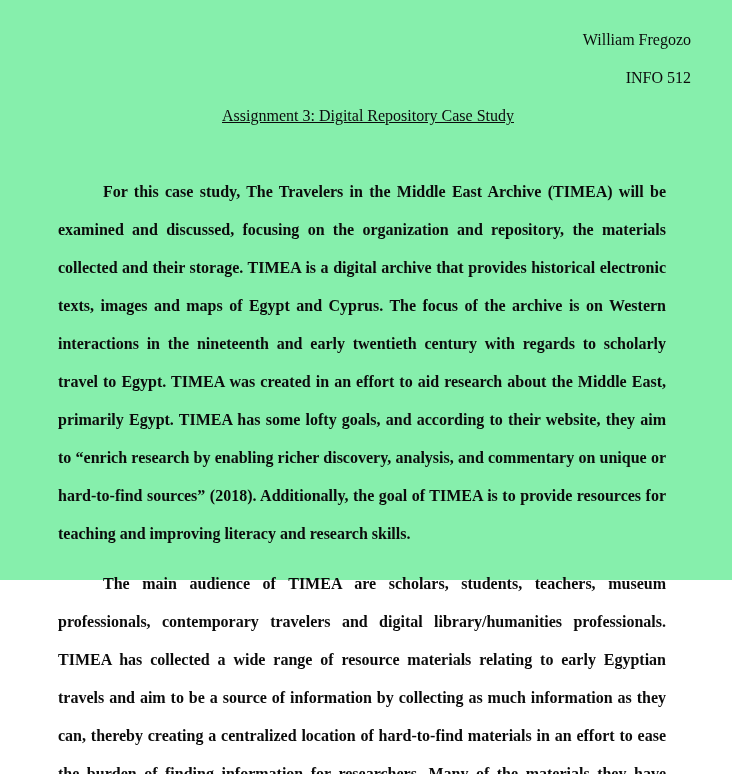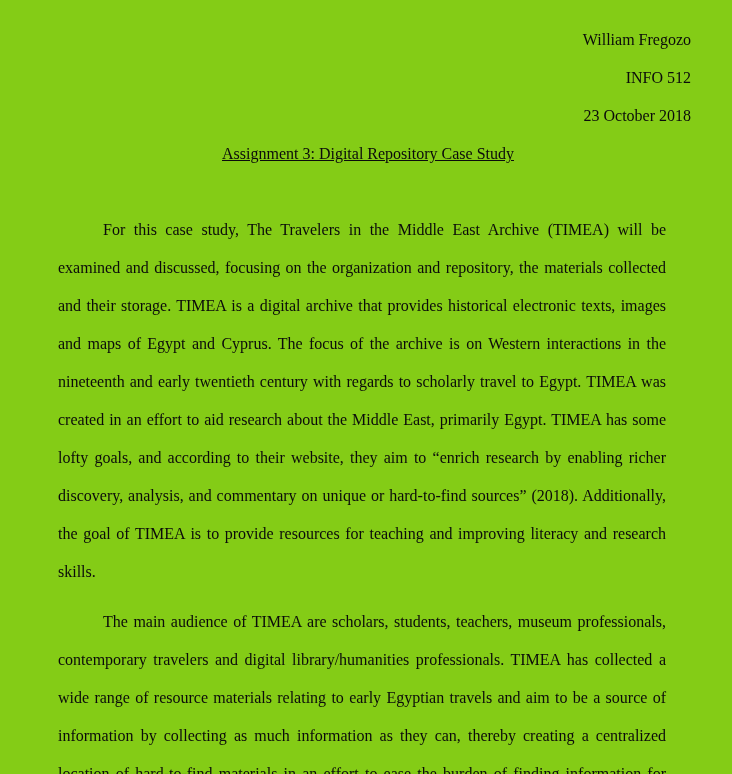--- a/index.html
+++ b/index.html
@@ -8,23 +8,23 @@
     background: #ffffff;
   }
   body {
     width: 732px;
     height: 774px;
     overflow: hidden;
   }
   .page {
     box-sizing: border-box;
     width: 732px;
-    height: 774px;
+    height: 580px;
     padding: 21px 54px 0 58px;
-    background: #84cc16;
+    background: #86efac;
     font-family: "Liberation Serif", "DejaVu Serif", serif;
     font-size: 16px;
     line-height: 38px;
     color: #0b0b0b;
   }
   .doc-header {
     text-align: right;
     margin-right: -13px;
   }
   .doc-header .header-line {
@@ -34,31 +34,31 @@
     text-align: center;
     font-weight: normal;
     font-size: 16px;
     margin: 0 0 38px 0;
     text-decoration: underline;
   }
   .body-paragraph {
     margin: 0 12px 12px 0;
     text-align: justify;
     text-indent: 45px;
+    font-weight: bold;
   }
 </style>
 </head>
 <body>
 
 <div class="page">
 
   <div class="doc-header">
     <div class="header-line">William Fregozo</div>
     <div class="header-line">INFO 512</div>
-    <div class="header-line">23 October 2018</div>
   </div>
 
   <h1 class="doc-title">Assignment 3: Digital Repository Case Study</h1>
 
   <p class="body-paragraph">For this case study, The Travelers in the Middle East Archive (TIMEA) will be examined and discussed, focusing on the organization and repository, the materials collected and their storage. TIMEA is a digital archive that provides historical electronic texts, images and maps of Egypt and Cyprus. The focus of the archive is on Western interactions in the nineteenth and early twentieth century with regards to scholarly travel to Egypt. TIMEA was created in an effort to aid research about the Middle East, primarily Egypt. TIMEA has some lofty goals, and according to their website, they aim to “enrich research by enabling richer discovery, analysis, and commentary on unique or hard-to-find sources” (2018). Additionally, the goal of TIMEA is to provide resources for teaching and improving literacy and research skills.</p>
 
   <p class="body-paragraph">The main audience of TIMEA are scholars, students, teachers, museum professionals, contemporary travelers and digital library/humanities professionals. TIMEA has collected a wide range of resource materials relating to early Egyptian travels and aim to be a source of information by collecting as much information as they can, thereby creating a centralized location of hard-to-find materials in an effort to ease the burden of finding information for researchers. Many of the materials they have collected are from private collections and university collections and archives.</p>
 
 </div>
 

